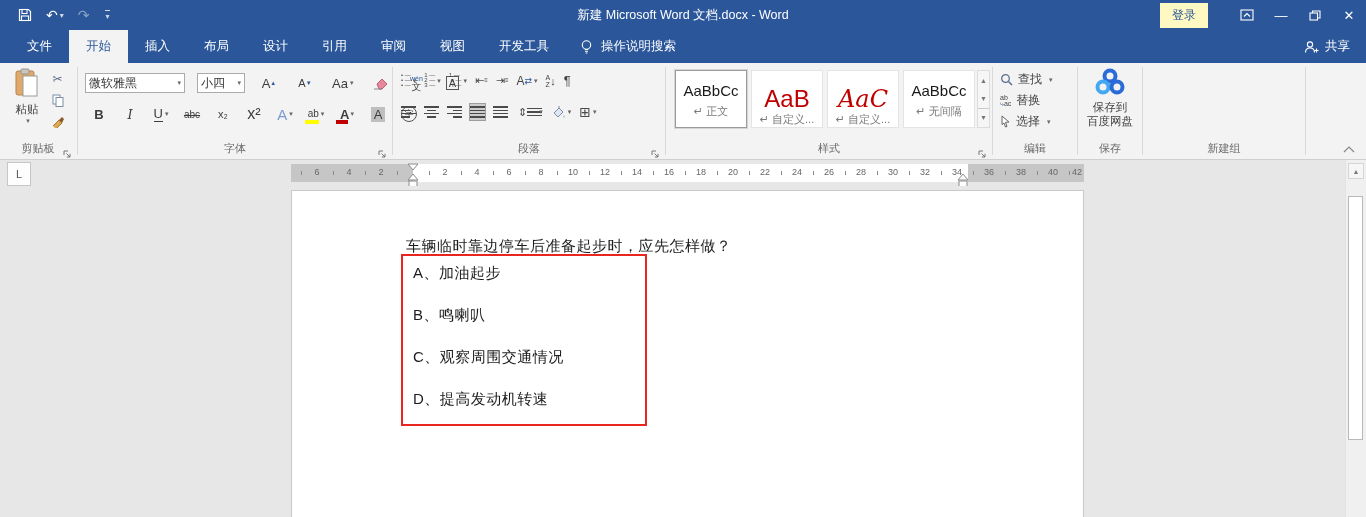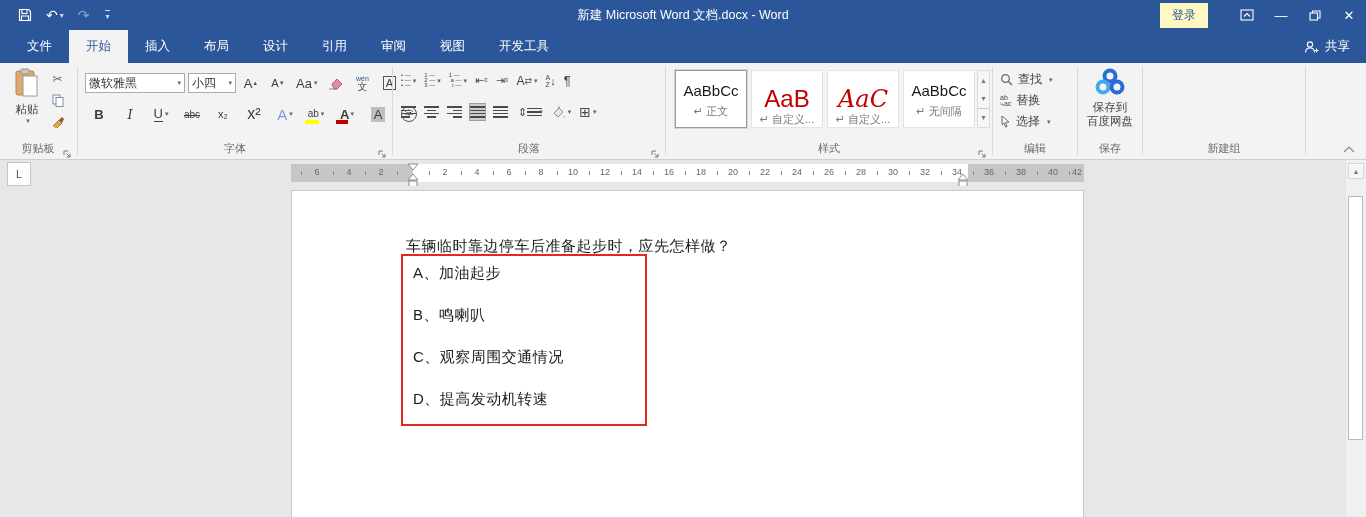--- a/index.html
+++ b/index.html
@@ -129,20 +129,27 @@
     <div class="tabs">
       <span class="tab">文件</span>
       <span class="tab active">开始</span>
       <span class="tab">插入</span>
       <span class="tab">布局</span>
       <span class="tab">设计</span>
       <span class="tab">引用</span>
       <span class="tab">审阅</span>
       <span class="tab">视图</span>
       <span class="tab">开发工具</span>
+      <span class="tellme">
+        <svg width="13" height="16" viewBox="0 0 13 16">
+            <circle cx="6.5" cy="6" r="4.2" fill="none" stroke="#fff" stroke-width="1.1"></circle>
+            <path d="M4.8 10.5 h3.4 M5 12.2 h3 M5.6 14 h1.8" stroke="#fff" stroke-width="1.1" fill="none"></path>
+          </svg>
+        <span>操作说明搜索</span>
+      </span>
     </div>
     <div class="share">
       <svg width="16" height="14" viewBox="0 0 16 14">
           <circle cx="7" cy="4.5" r="2.6" fill="none" stroke="#fff" stroke-width="1.1"></circle>
           <path d="M2.5 12.5 c0-3 2-4.5 4.5-4.5 s4.5 1.5 4.5 4.5" fill="none" stroke="#fff" stroke-width="1.1"></path>
           <path d="M11.5 10.5 h4 M13.5 8.5 v4" stroke="#fff" stroke-width="1.1"></path>
         </svg>
       <span>共享</span>
     </div>
   </div>
@@ -176,21 +183,21 @@
       </div>
       <div class="grplabel">剪贴板</div>
       <span class="launcher"><svg width="9" height="9" viewBox="0 0 9 9">
             <path d="M1 1 h4 M1 1 v4" stroke="#777" fill="none"></path>
             <path d="M3.5 3.5 L7 7 M7 3.8 V7 H3.8" stroke="#777" fill="none"></path>
           </svg></span>
     </div>
     <div class="gdiv" style="left:77px;"></div>
 
     <div class="grp" style="left:79px;width:312px;">
-      <div class="abs" style="left:6px;top:9px;display:flex;align-items:center;gap:3px;">
+      <div class="abs" style="left:6px;top:9px;display:flex;align-items:center;gap:12px;">
         <span class="combo" style="width:92px;">
             <span>微软雅黑</span>
             <span class="caret">▾</span>
           </span>
         <span class="combo" style="width:40px;">
             <span>小四</span>
             <span class="caret">▾</span>
           </span>
         <span class="btn glyphbtn">
             <span>A</span>

